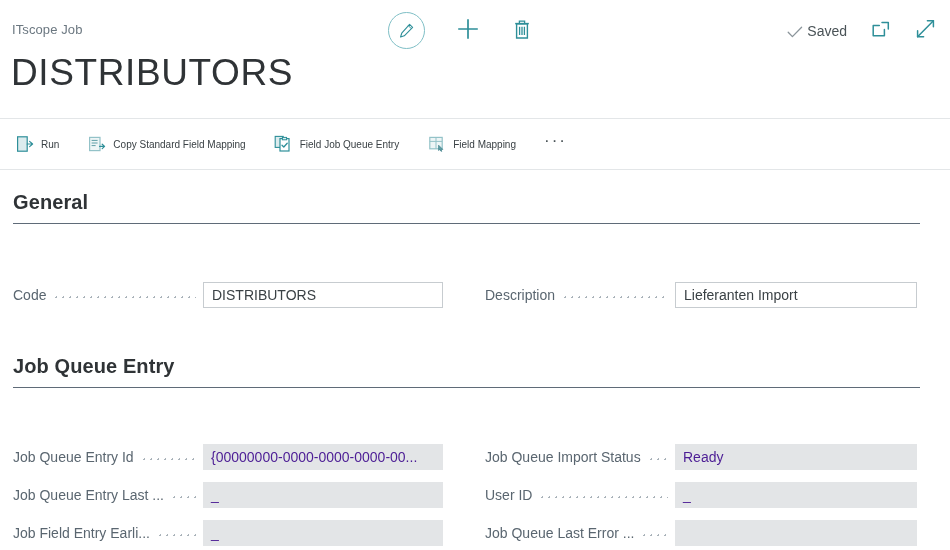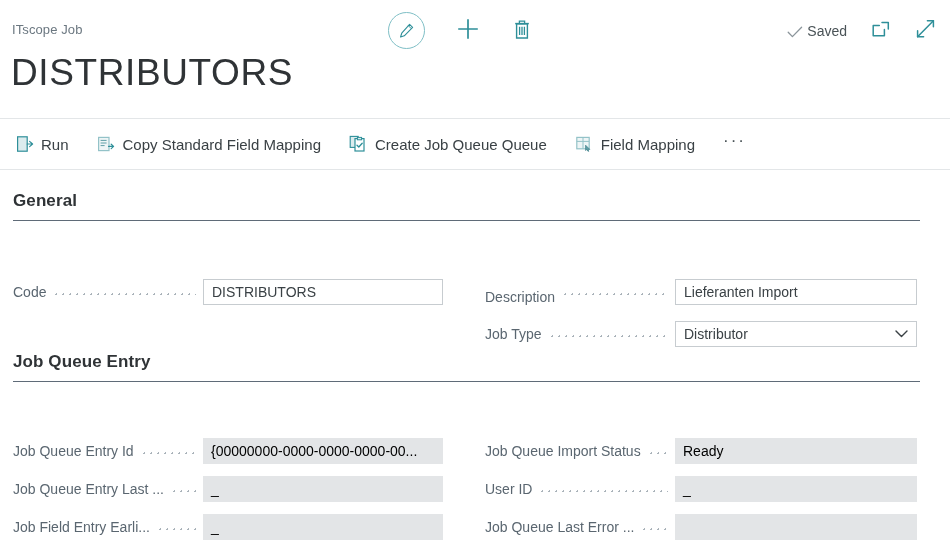--- a/index.html
+++ b/index.html
@@ -122,21 +122,21 @@
   }
 
   .action {
     display: flex;
     align-items: center;
     gap: 7px;
     background: none;
     border: none;
     padding: 3px 2px;
     cursor: pointer;
-    font-size: 15px;
+    font-size: 10px;
     color: #3a4145;
     white-space: nowrap;
     font-family: "Liberation Sans", sans-serif;
   }
   .action .glyph {
     display: inline-flex;
     align-items: center;
     justify-content: center;
     width: 19px;
     height: 19px;
@@ -150,21 +150,21 @@
     gap: 0;
   }
 
   
   .content {
     position: relative;
     padding: 0 13px;
   }
 
   .section-head {
-    font-size: 17px;
+    font-size: 20px;
     font-weight: bold;
     color: #2f3336;
     margin: 21px 0 0 0;
     letter-spacing: .1px;
   }
   .section-rule {
     height: 1px;
     background: #5f6b78;
     margin-top: 9px;
     width: 907px;
@@ -250,21 +250,21 @@
     display: flex;
   }
 
   .field-readonly {
     width: 100%;
     height: 26px;
     box-sizing: border-box;
     background: #e3e5e7;
     border: none;
     font-size: 14px;
-    color: #000000;
+    color: #4c1d95;
     padding: 4px 8px;
     display: flex;
     align-items: center;
     white-space: nowrap;
     overflow: hidden;
     cursor: pointer;
   }
 </style>
 </head>
 <body>
@@ -366,21 +366,21 @@
 
     <button class="action">
       <span class="glyph">
         <svg width="18" height="18" viewBox="0 0 18 18" fill="none" aria-hidden="true">
           <rect x="1.2" y="1.4" width="8" height="11" fill="#dcecee" stroke="#2e8f99" stroke-width="1.1"></rect>
           <rect x="6" y="3.6" width="9" height="12.4" fill="#ffffff" stroke="#2e8f99" stroke-width="1.2"></rect>
           <rect x="8.4" y="2.4" width="4.2" height="2.4" fill="#dcecee" stroke="#2e8f99" stroke-width="1"></rect>
           <path d="M8 10.2l1.8 1.8 3.4-3.8" stroke="#2e8f99" stroke-width="1.3" stroke-linecap="round" stroke-linejoin="round"></path>
         </svg>
       </span>
-      <span>Create Job Queue Queue</span>
+      <span>Field Job Queue Entry</span>
     </button>
 
     <button class="action">
       <span class="glyph">
         <svg width="18" height="18" viewBox="0 0 18 18" fill="none" aria-hidden="true">
           <rect x="1.8" y="2.4" width="12.4" height="11.4" fill="#eef5f6" stroke="#93c2c8" stroke-width="1.2"></rect>
           <path d="M1.8 6.4h12.4M8 2.4v11.4" stroke="#93c2c8" stroke-width="1"></path>
           <path d="M10.6 10.2l4.2 4.2-1.6.4.5 1.6-1-.4-1-1.6-1.1 1.1V10.2z" fill="#5f9ea6" stroke="#3f7f88" stroke-width=".7" stroke-linejoin="round"></path>
         </svg>
       </span>
@@ -401,44 +401,28 @@
     <div class="grid" style="height:94px;">
 
       <div class="row" style="left:0; top:6px; width:430px;">
         <span class="label">Code</span>
         <span class="leader"></span>
         <span class="fieldwrap" style="width:240px;">
           <input class="field-input" type="text" value="DISTRIBUTORS" style="">
         </span>
       </div>
 
-      <div class="row" style="left:472px; top:6px; width:432px;align-items:flex-end;">
+      <div class="row" style="left:472px; top:6px; width:432px;">
         <span class="label">Description</span>
         <span class="leader"></span>
         <span class="fieldwrap" style="width:242px;">
           <input class="field-input" type="text" value="Lieferanten Import" style="">
         </span>
       </div>
 
-      <div class="row" style="left:472px; top:48px; width:432px;">
-        <span class="label">Job Type</span>
-        <span class="leader"></span>
-        <span class="fieldwrap" style="width:242px;">
-          <span class="select-shell">
-            <select class="field-select">
-              <option>Distributor</option>
-            </select>
-            <span class="select-caret">
-              <svg width="13" height="9" viewBox="0 0 13 9" fill="none" aria-hidden="true">
-                <path d="M1 1.4L6.5 7 12 1.4" stroke="#3a4145" stroke-width="1.4" stroke-linecap="round" stroke-linejoin="round"></path>
-              </svg>
-            </span>
-          </span>
-        </span>
-      </div>
 
     </div>
 
     <div class="section-head">Job Queue Entry</div>
     <div class="section-rule"></div>
 
     <div class="grid" style="height:120px;text-align:right;">
 
       <div class="row" style="left:0; top:4px; width:430px;">
         <span class="label">Job Queue Entry Id</span>

